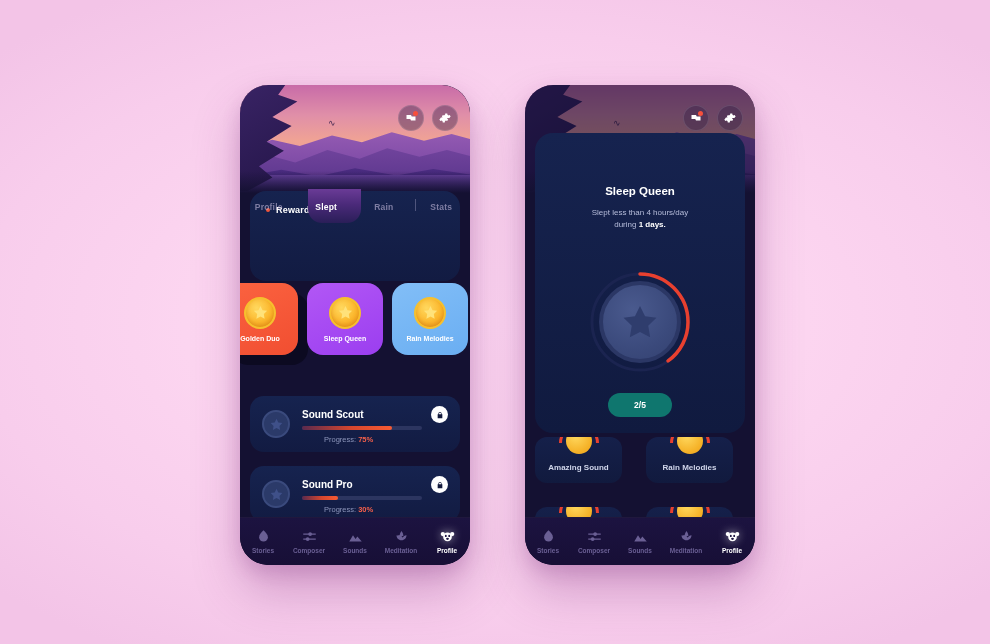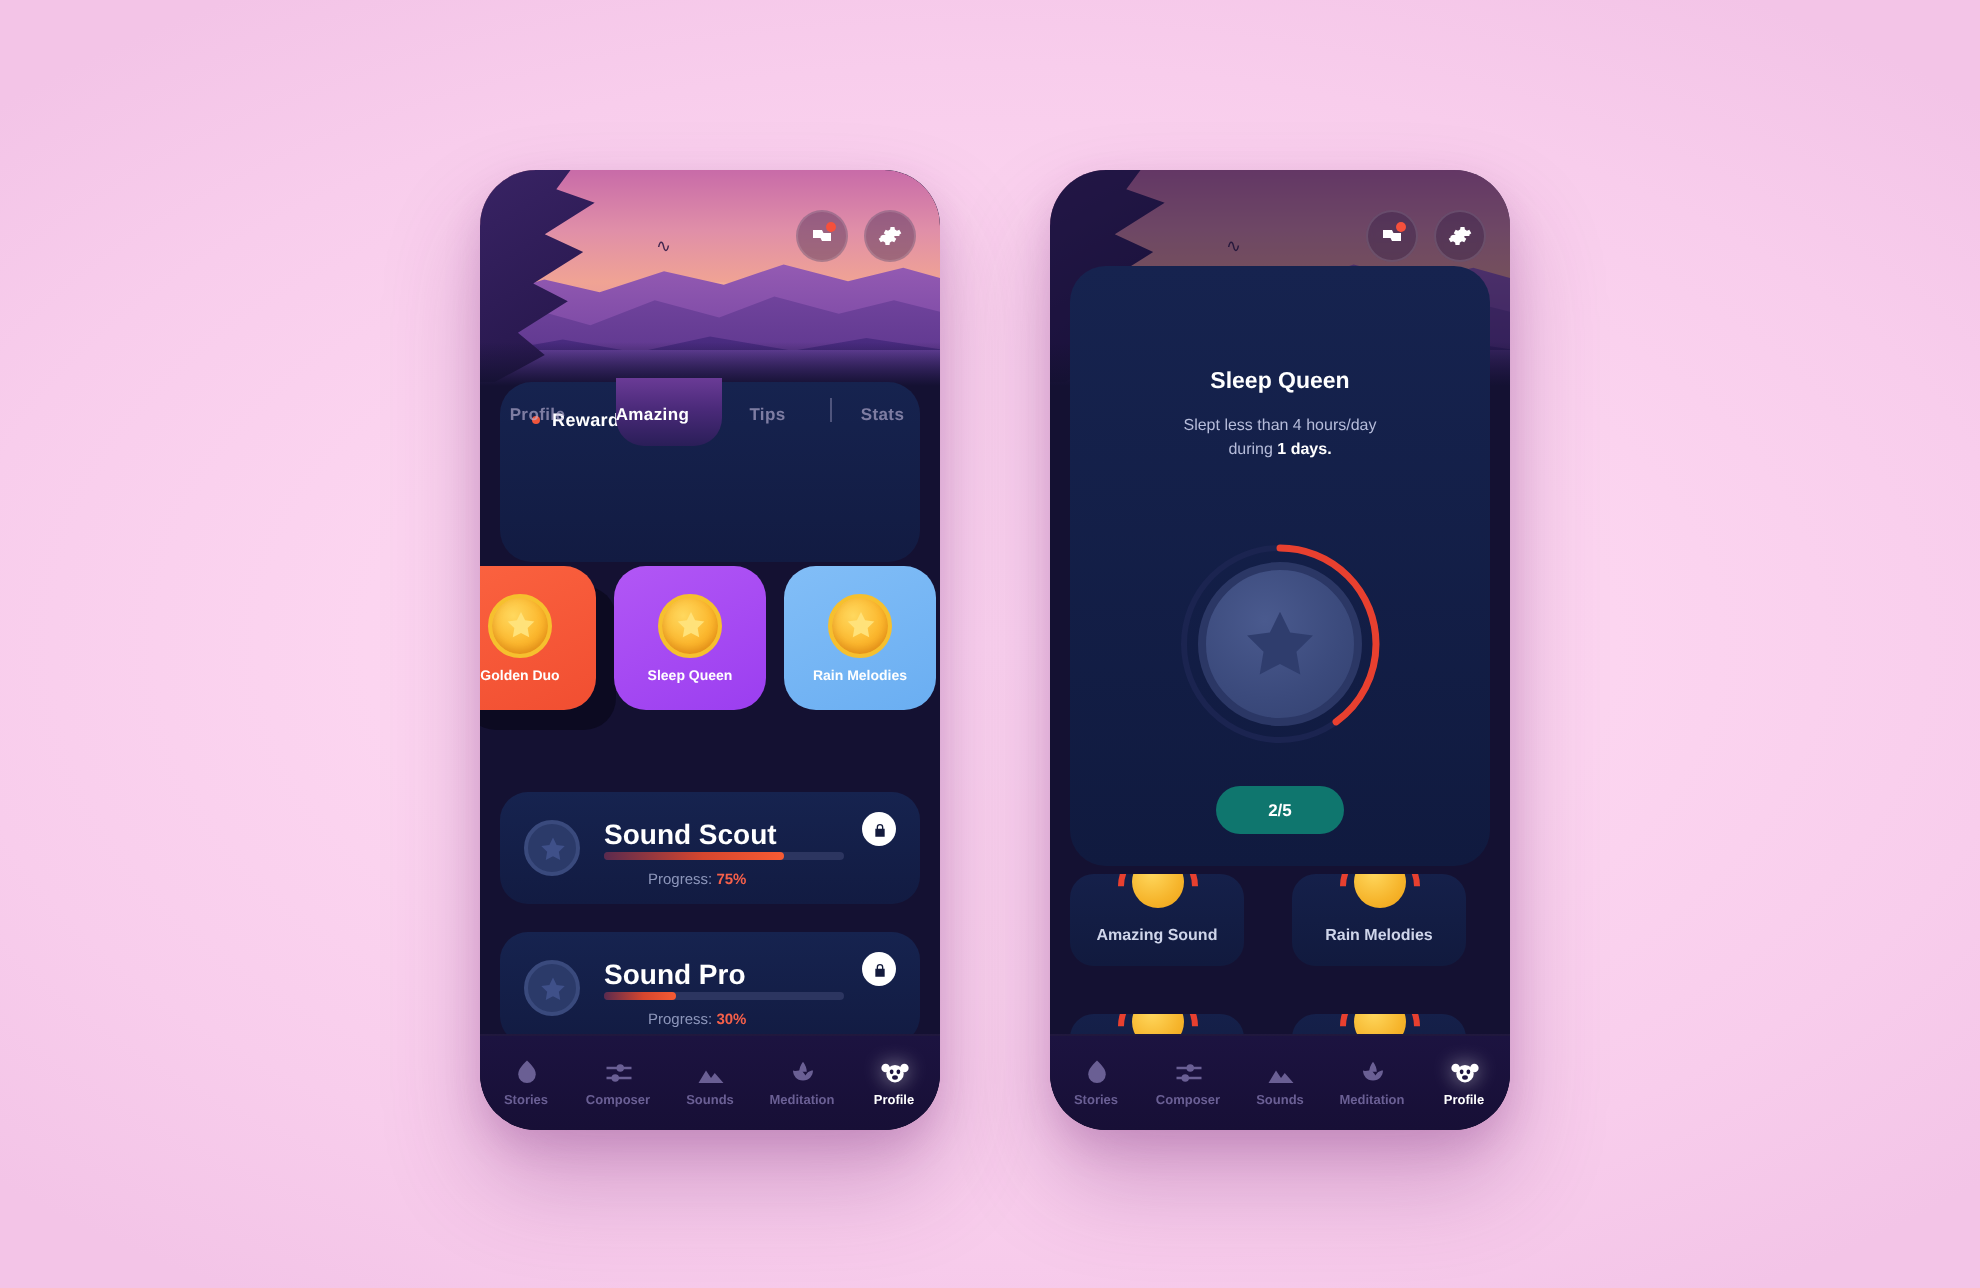--- a/index.html
+++ b/index.html
@@ -155,21 +155,21 @@
     border-radius: 14px; cursor: pointer;
   }
   #prow-0 { top: 311px; }
   #prow-1 { top: 381px; text-align: right; }
   .prow-medal {
     position: absolute; left: 12px; top: 14px; width: 28px; height: 28px; border-radius: 50%;
     background: #2b3a69; display: flex; align-items: center; justify-content: center;
     border: 2px solid #3a4a7d;
   }
   .prow-medal svg { width: 15px; height: 15px; fill: #3f5089; }
-  .prow-title { position: absolute; left: 52px; top: 13px; font-size: 14px; font-weight: 700; color: #fff; }
+  .prow-title { position: absolute; left: 52px; top: 13px; font-size: 10px; font-weight: 700; color: #fff; }
   .prow-bar {
     position: absolute; left: 52px; top: 30px; width: 120px; height: 3.5px;
     border-radius: 2px; background: #2c3560;
   }
   .prow-fill {
     position: absolute; left: 0; top: 0; height: 100%; border-radius: 2px;
     background: linear-gradient(90deg, #5a2a4e 0%, #d6462e 55%, #f75b33 100%);
   }
   .prow-sub { position: absolute; left: 52px; top: 39px; font-size: 7.5px; color: #8d96bb; margin-left: 22px; }
   .prow-sub b { color: #f6604a; font-weight: 700; }
@@ -283,22 +283,22 @@
         <svg viewBox="0 0 24 24">
             <path d="M12 8a4 4 0 104 4 4 4 0 00-4-4zm9.4 4a7.4 7.4 0 00-.1-1.2l2-1.6-2-3.4-2.4 1a7.6 7.6 0 00-2-1.2l-.4-2.6h-4l-.4 2.6a7.6 7.6 0 00-2 1.2l-2.4-1-2 3.4 2 1.6A7.4 7.4 0 002.6 12a7.4 7.4 0 00.1 1.2l-2 1.6 2 3.4 2.4-1a7.6 7.6 0 002 1.2l.4 2.6h4l.4-2.6a7.6 7.6 0 002-1.2l2.4 1 2-3.4-2-1.6a7.4 7.4 0 00.1-1.2z"></path>
           </svg>
       </div>
     </div>
 
     <div class="tabs">
       <div class="tab-hump"></div>
       <div class="tab-divider"></div>
       <div class="tab">Profile</div>
-      <div class="tab active">Amazing</div>
-      <div class="tab">Tips</div>
+      <div class="tab active">Slept</div>
+      <div class="tab">Rain</div>
       <div class="tab">Stats</div>
     </div>
 
     <div class="body-surface"></div>
 
     <div class="panel" id="rewards-panel">
       <div class="panel-head">
         <span class="bullet"></span>
         <span class="panel-title">Rewards Achieved</span>
       </div>

